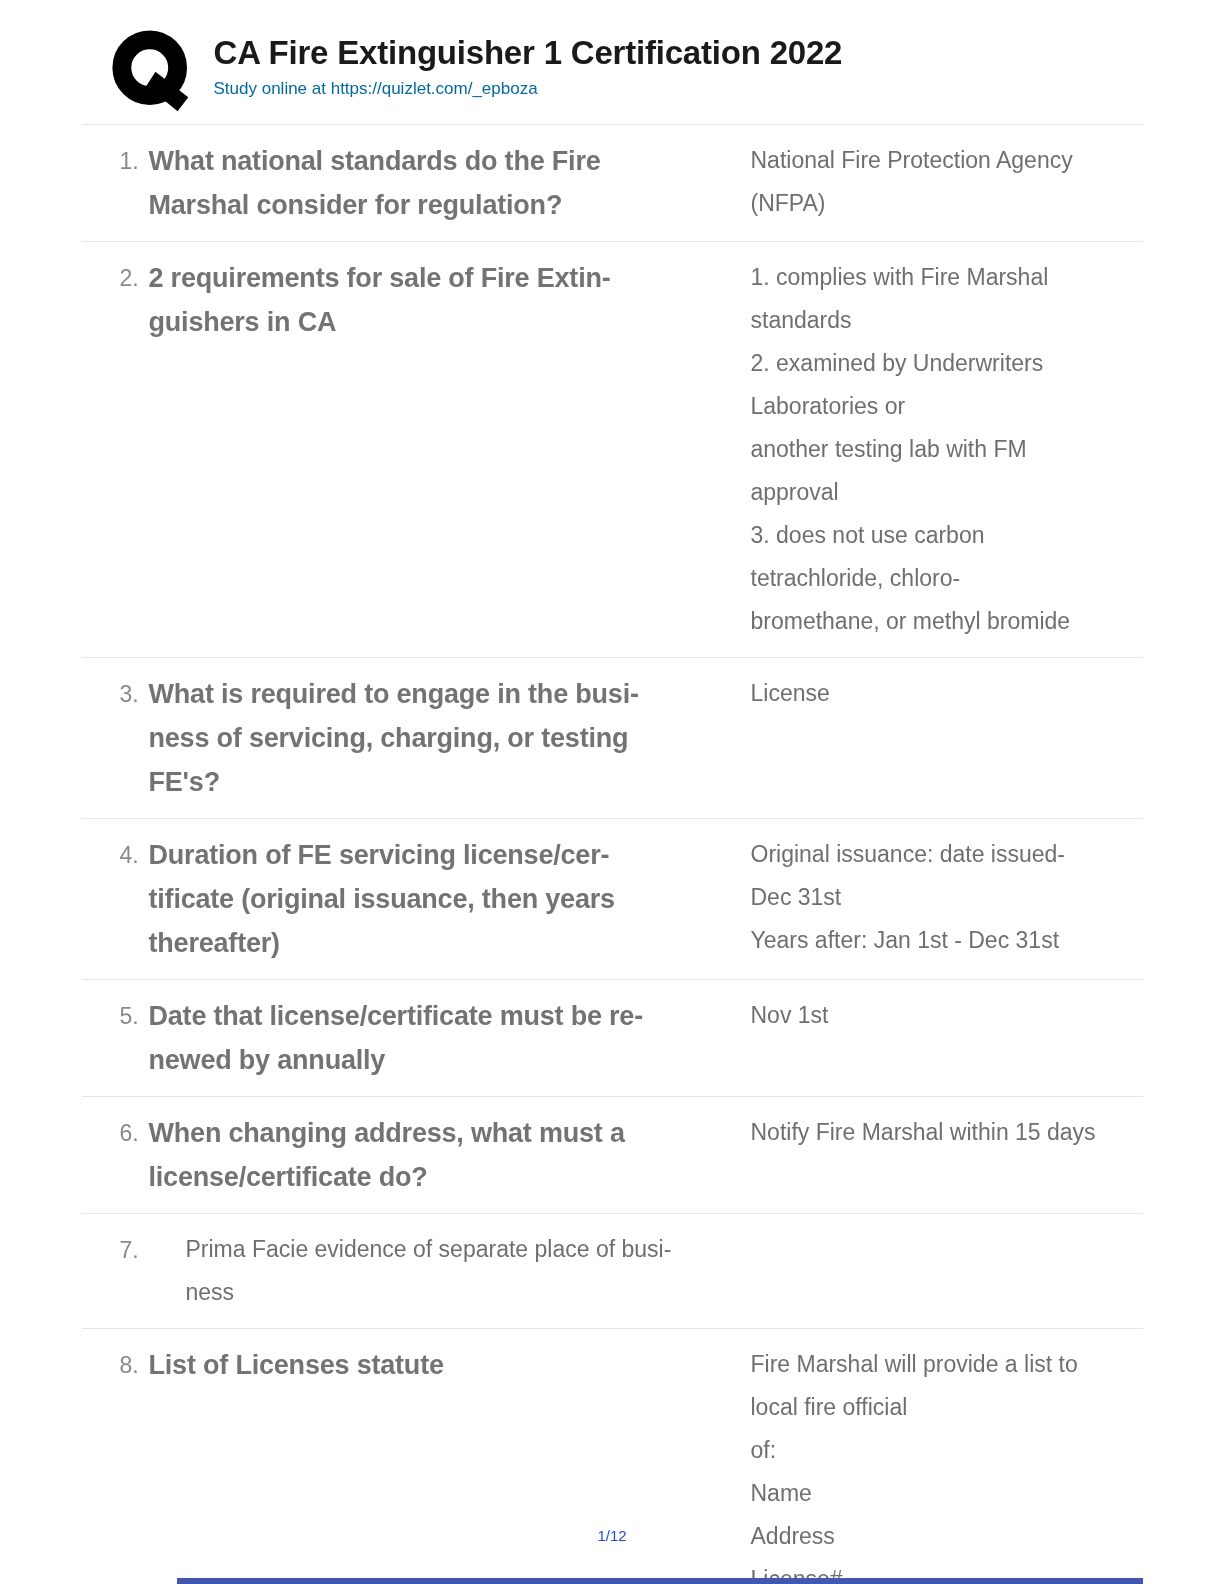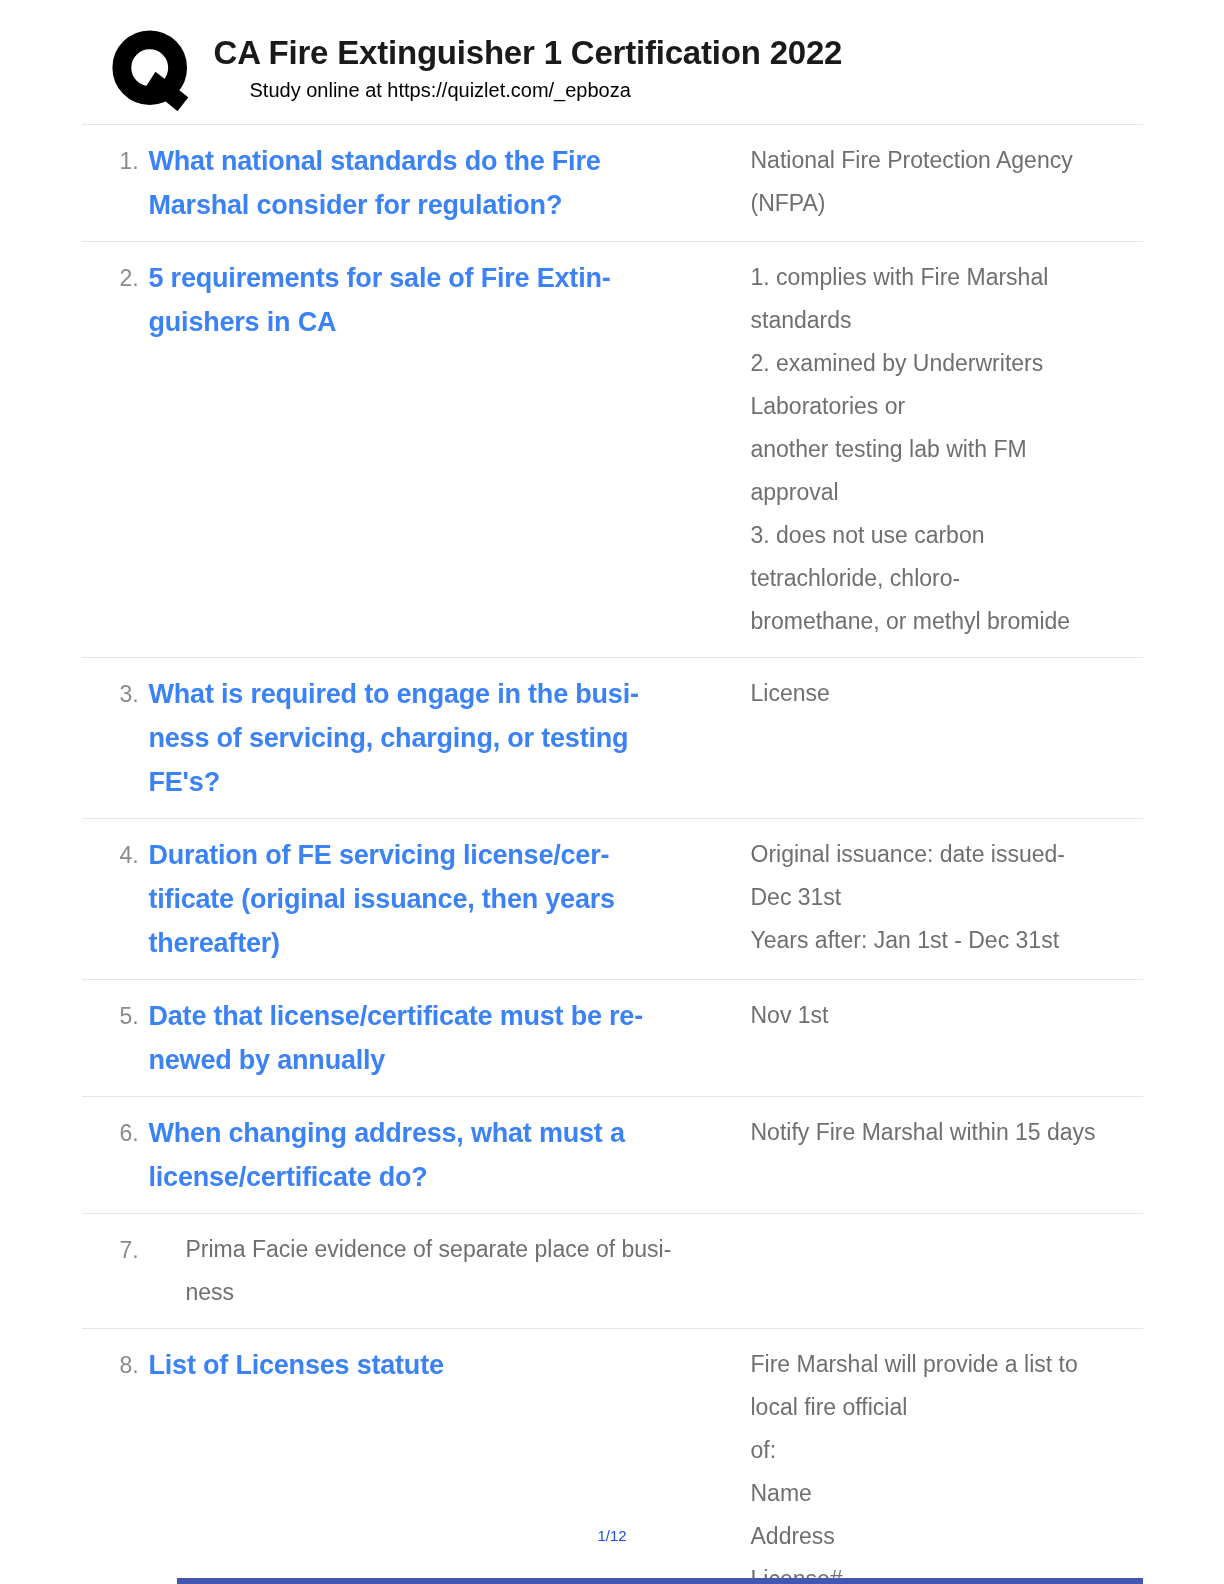--- a/index.html
+++ b/index.html
@@ -14,36 +14,36 @@
   }
   
   .header { display:flex; align-items:flex-start; padding:30px 30px 12px 30px; }
   .logo { width:82px; height:82px; flex:0 0 82px; }
   .header-text { margin-left:20px; padding-top:2px; }
   .title {
     font-size:33px; font-weight:600; color:#1a1a1a;
     line-height:1.25; letter-spacing:-0.2px;
   }
   .subtitle {
-    margin-top:6px; font-size:20px; color:#000000; font-weight:400;margin-left:36px;
+    margin-top:6px; font-size:17px; color:#0369a1; font-weight:400;
   }
   
   .rows { }
   .row {
     display:flex; align-items:flex-start;
     border-top:1px solid #e4e7ec;
     padding:14px 0 14px 0;
   }
   .num {
     flex:0 0 67px; padding-left:38px; box-sizing:border-box;
     font-size:23px; color:#8a8a8a; line-height:44px; font-weight:400;
   }
   .q {
     flex:0 0 565px; box-sizing:border-box;
-    font-size:27px; font-weight:600; color:#3b82f6;
+    font-size:27px; font-weight:600; color:#737373;
     line-height:44px; white-space:pre-line; letter-spacing:-0.2px;
   }
   .a {
     flex:1 1 auto; margin-left:37px; padding-right:44px; box-sizing:border-box;
     font-size:23px; color:#6f6f6f; font-weight:400;
     line-height:43px; white-space:pre-line;
   }
   .row-last { min-height:90px; }
   
   .footer {
@@ -75,21 +75,21 @@
 
     <div class="row">
       <div class="num">1.</div>
       <div class="q">What national standards do the Fire
 Marshal consider for regulation?</div>
       <div class="a">National Fire Protection Agency (NFPA)</div>
     </div>
 
     <div class="row">
       <div class="num">2.</div>
-      <div class="q">5 requirements for sale of Fire Extin-
+      <div class="q">2 requirements for sale of Fire Extin-
 guishers in CA</div>
       <div class="a">1. complies with Fire Marshal standards
 2. examined by Underwriters Laboratories or
 another testing lab with FM approval
 3. does not use carbon tetrachloride, chloro-
 bromethane, or methyl bromide</div>
     </div>
 
     <div class="row">
       <div class="num">3.</div>

